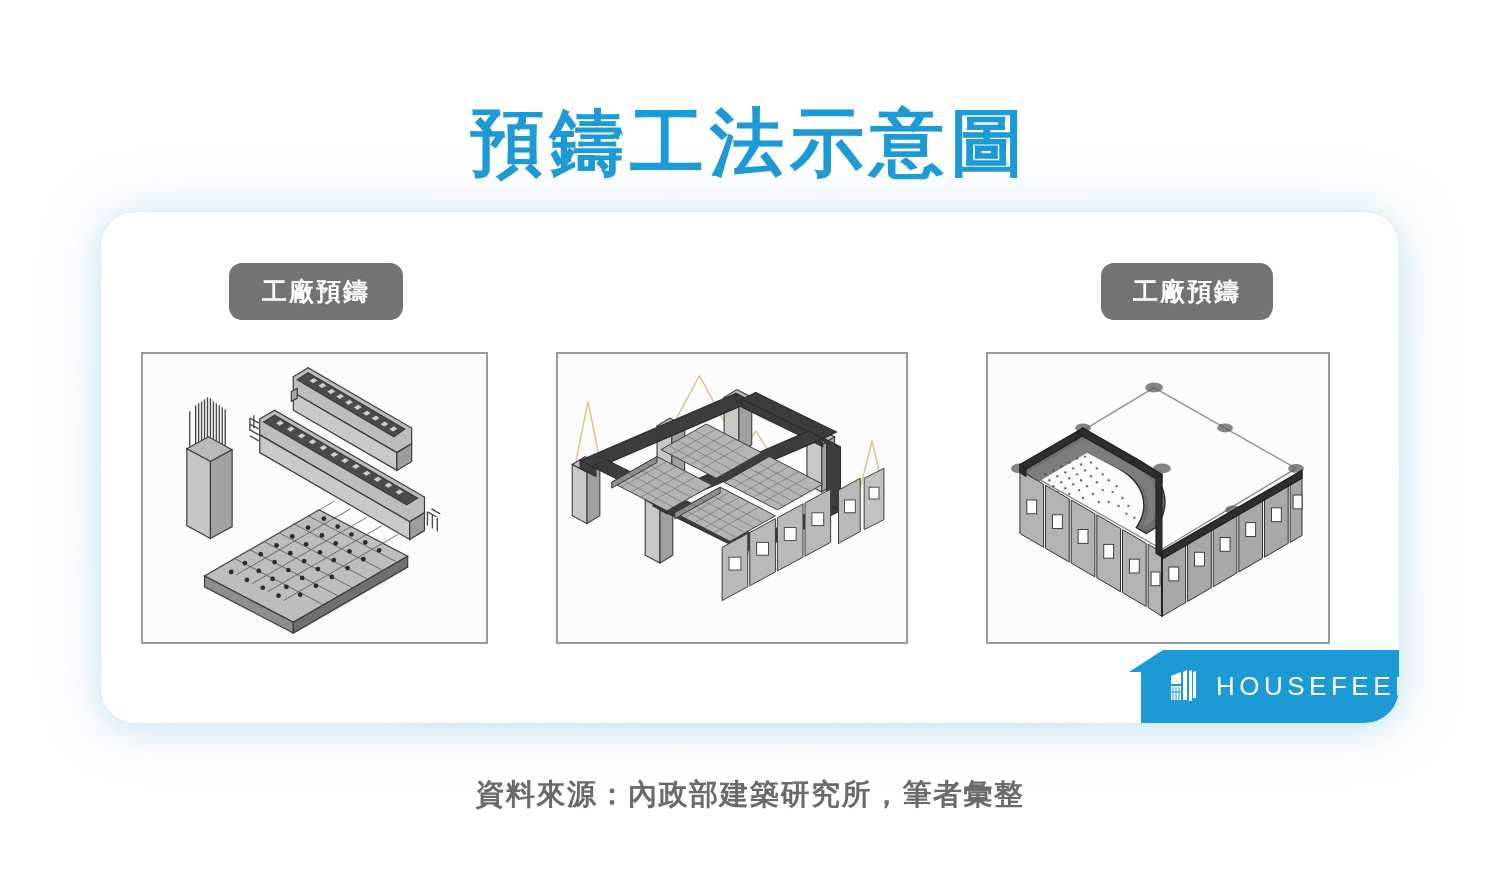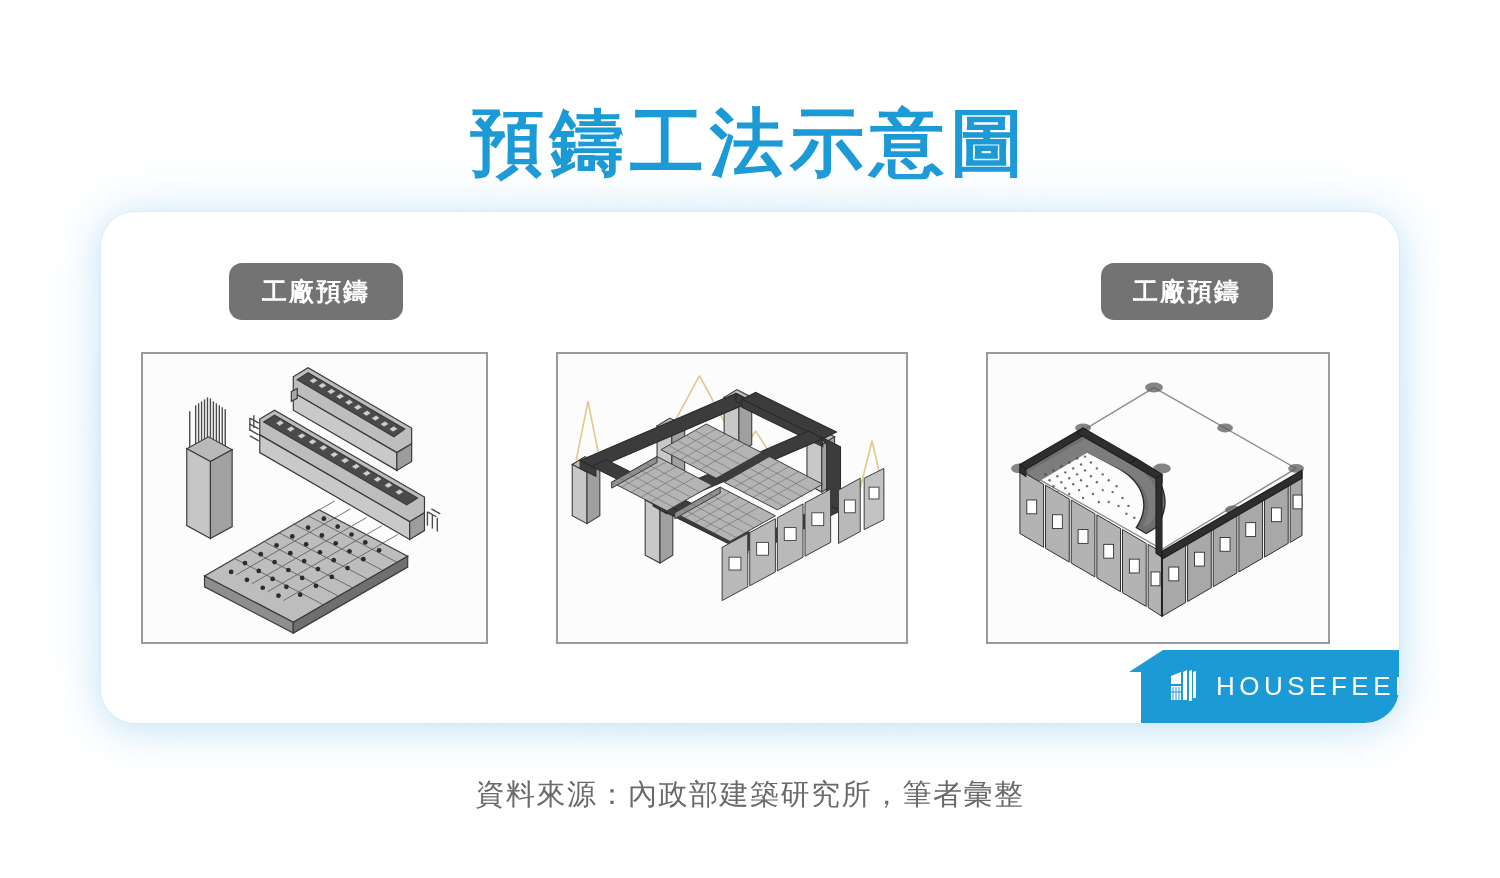--- a/index.html
+++ b/index.html
@@ -149,21 +149,21 @@
 
   
   .caption {
     position: absolute;
     top: 775px;
     left: 0;
     width: 1500px;
     text-align: center;
     color: #6a6a6a;
     font-size: 29px;
-    font-weight: 400;
+    font-weight: 700;
     letter-spacing: 1.5px;
     white-space: nowrap;
   }
 </style>
 </head>
 <body>
 
 <div class="page">
 
   <h1 class="title">預鑄工法示意圖</h1>

